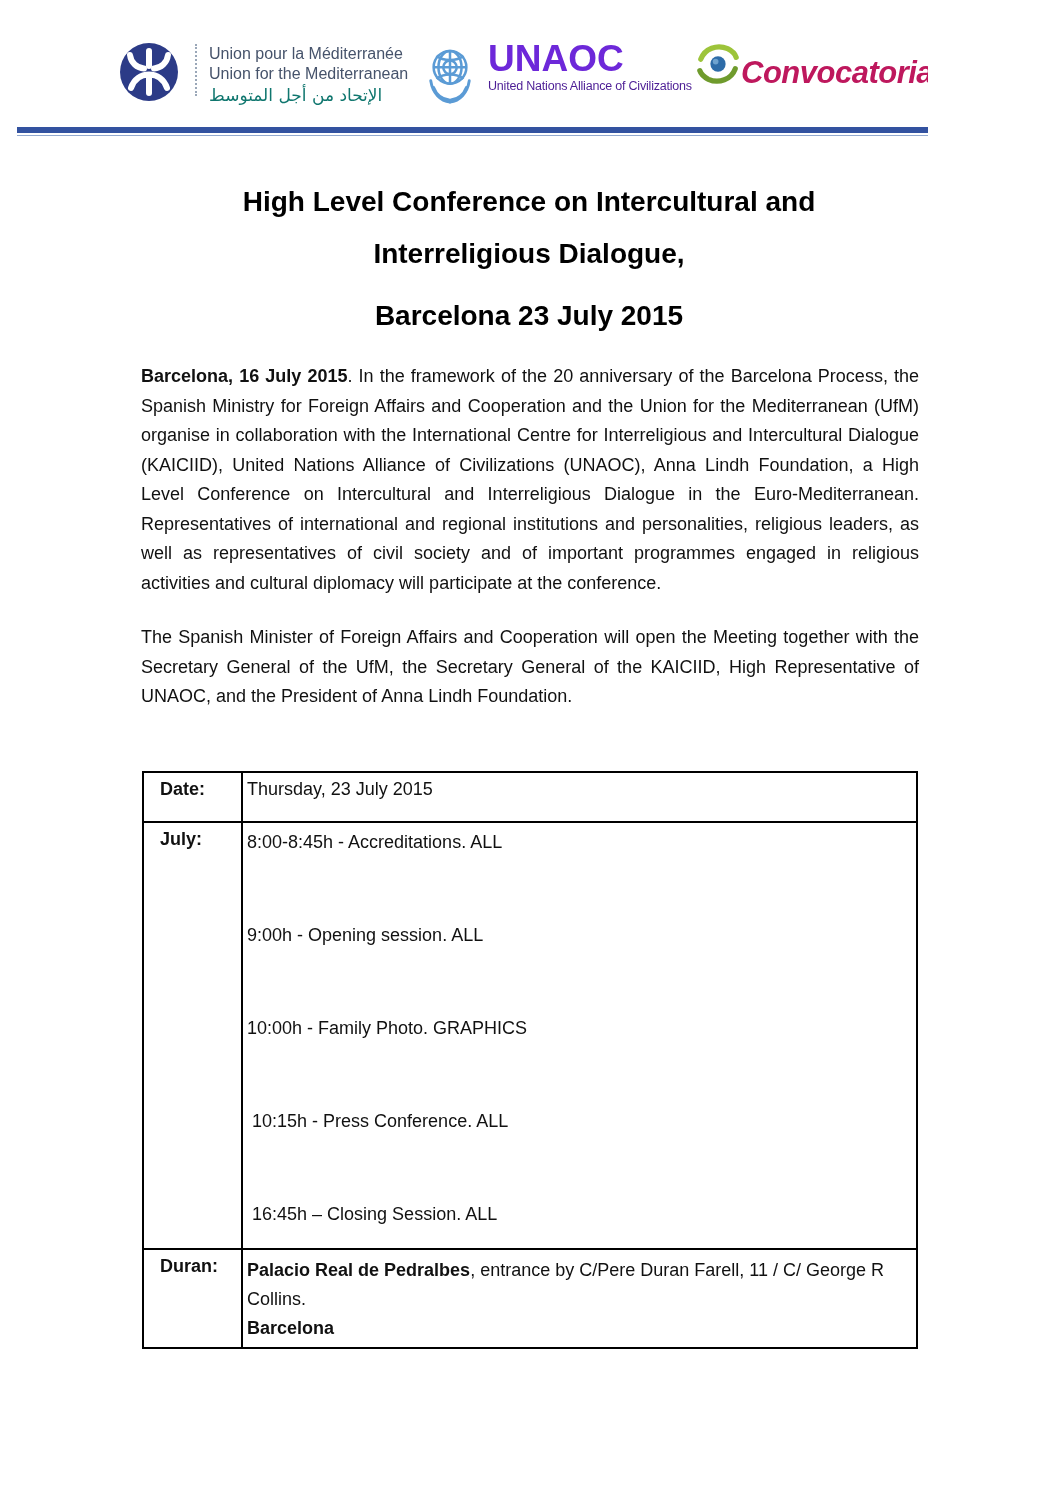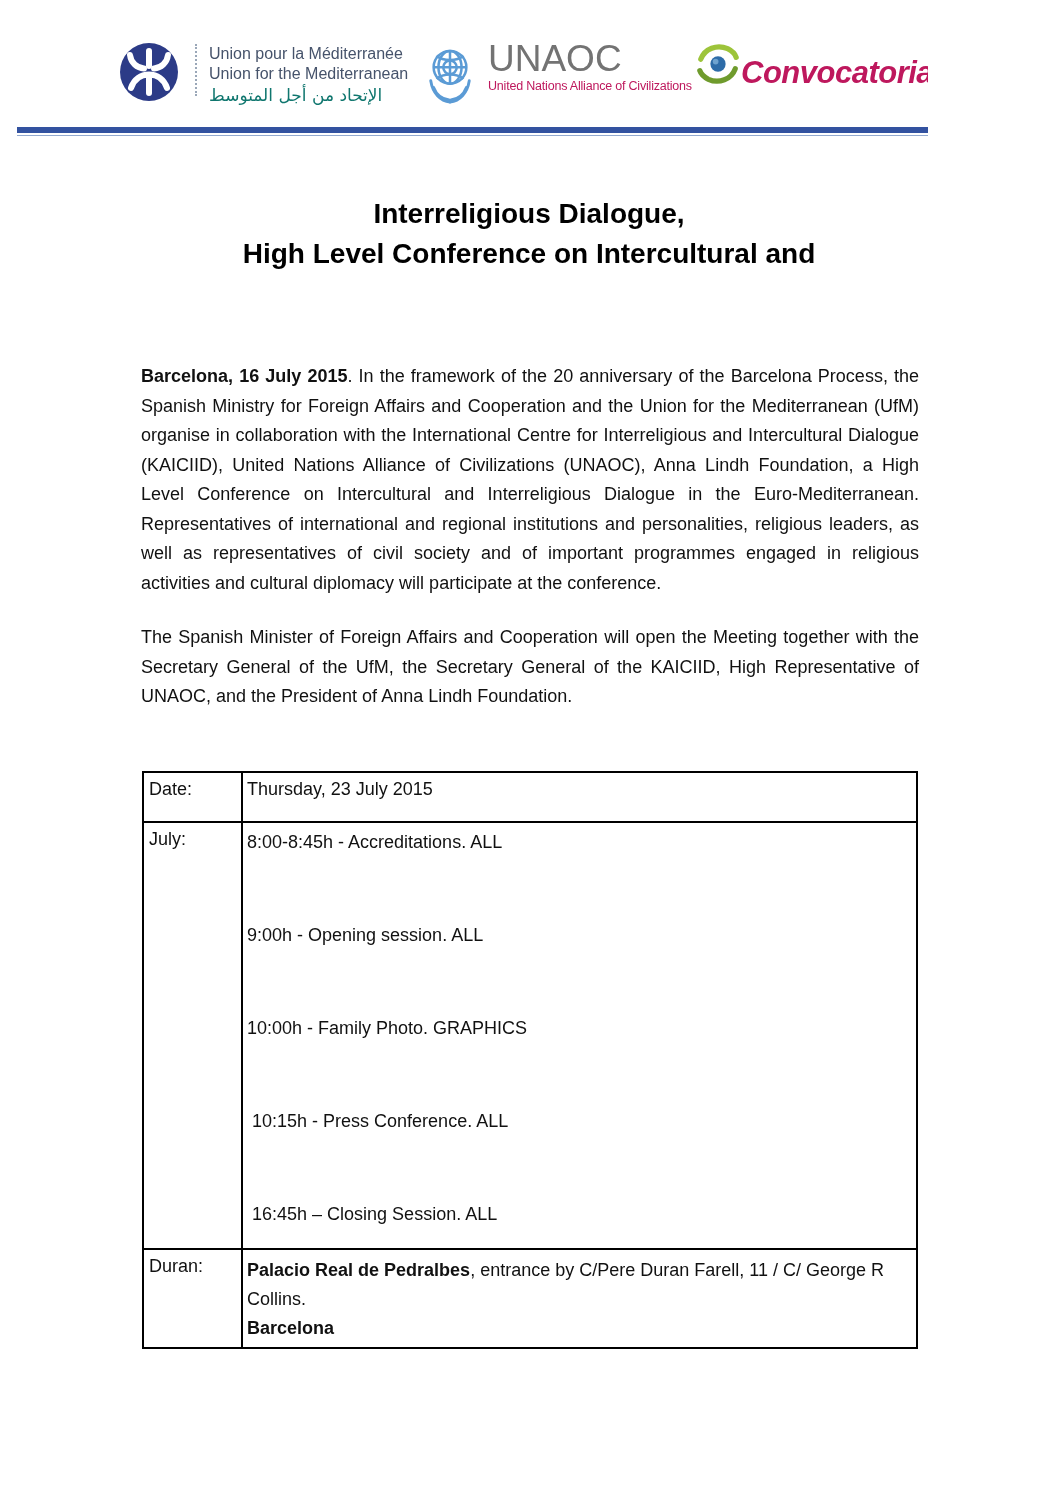--- a/index.html
+++ b/index.html
@@ -9,22 +9,22 @@
   }
   
   .ufm-logo{position:absolute;left:119px;top:42px;display:flex;align-items:flex-start;}
   .ufm-emblem{width:60px;height:60px;display:block;}
   .ufm-sep{height:52px;margin:2px 0 0 16px;border-left:2px dotted #9aa7b8;}
   .ufm-text{margin-left:12px;padding-top:2px;color:#46536b;font-size:16px;line-height:20px;}
   .ufm-text .ar{font-family:"DejaVu Sans",sans-serif;font-size:17px;line-height:22px;direction:rtl;text-align:left;color:#0f766e;}
   .unaoc-logo{position:absolute;left:424px;top:40px;display:flex;align-items:flex-start;}
   .un-emblem{width:52px;height:66px;display:block;margin-top:2px;}
   .unaoc-word{margin-left:12px;}
-  .unaoc-acronym{font-size:37px;font-weight:normal;color:#737373;letter-spacing:0px;line-height:38px;}
-  .unaoc-subtitle{font-size:12.5px;color:#be185d;margin-top:1px;letter-spacing:-0.2px;}
+  .unaoc-acronym{font-size:37px;font-weight:bold;color:#6d28d9;letter-spacing:0px;line-height:38px;}
+  .unaoc-subtitle{font-size:12.5px;color:#4c1d95;margin-top:1px;letter-spacing:-0.2px;}
   .unaoc-swirl{width:44px;height:44px;display:block;margin:2px 0 0 4px;}
   .convocatoria{
     position:absolute;left:741px;top:55px;width:200px;
     font-size:31px;font-weight:bold;font-style:italic;color:#be185d;letter-spacing:-0.5px;
   }
   .rule-thick{position:absolute;left:17px;top:127px;width:1034px;height:6px;background:#3352a0;}
   .rule-thin{position:absolute;left:17px;top:135px;width:1034px;height:1px;background:#93a9cf;}
   
   .title{position:absolute;left:141px;top:182px;width:776px;text-align:center;font-weight:bold;color:#000;}
   .title .t-line{font-size:28px;line-height:40px;}
@@ -33,21 +33,21 @@
   
   .body-copy{position:absolute;left:141px;top:362px;width:778px;}
   .body-copy p{margin:0 0 25px 0;font-size:18px;line-height:29.5px;text-align:justify;}
   .lead-bold{font-weight:bold;margin-top:48px;}
   
   .info-table{
     position:absolute;left:142px;top:771px;width:776px;
     border-collapse:collapse;table-layout:fixed;font-size:18px;
   }
   .info-table td{border:2px solid #000;vertical-align:top;padding:6px 8px 4px 8px;}
-  .info-table .lbl{width:97px;font-weight:normal;padding-left:5px;}
+  .info-table .lbl{width:97px;font-weight:bold;padding-left:16px;}
   .info-table .val{padding-left:4px;}
   .row-date{height:50px;}
   .row-time{height:427px;}
   .row-venue{height:95px;}
   .time-entry{white-space:pre-wrap;line-height:26px;margin:0 0 67px 0;}
   .time-entry:last-child{margin-bottom:0;}
   .venue-text{line-height:29px;}
   .bold{font-weight:bold;}
 </style>
 </head>
@@ -105,22 +105,23 @@
       <circle cx="20.5" cy="20.5" r="3" fill="#6fa3cf"></circle>
     </svg>
   </div>
 
   <div class="convocatoria">Convocatoria</div>
 
   <div class="rule-thick"></div>
   <div class="rule-thin"></div>
 
   <div class="title">
+    <div class="t-line t1">High Level Conference on Intercultural and</div>
     <div class="t-line t2">Interreligious Dialogue,</div>
-    <div class="t-line t1">High Level Conference on Intercultural and</div>
+    <div class="t-line t3">Barcelona 23 July 2015</div>
   </div>
 
   <div class="body-copy">
     <p><span class="lead-bold">Barcelona, 16 July 2015</span><span>. In the framework of the 20 anniversary of the Barcelona Process, the Spanish Ministry for Foreign Affairs and Cooperation and the Union for the Mediterranean (UfM) organise in collaboration with the International Centre for Interreligious and Intercultural Dialogue (KAICIID), United Nations Alliance of Civilizations (UNAOC), Anna Lindh Foundation, a High Level Conference on Intercultural and Interreligious Dialogue in the Euro-Mediterranean. Representatives of international and regional institutions and personalities, religious leaders, as well as representatives of civil society and of important programmes engaged in religious activities and cultural diplomacy will participate at the conference.</span></p>
     <p>The Spanish Minister of Foreign Affairs and Cooperation will open the Meeting together with the Secretary General of the UfM, the Secretary General of the KAICIID, High Representative of UNAOC, and the President of Anna Lindh Foundation.</p>
   </div>
 
   <table class="info-table">
     <colgroup>
         <col style="width:99px">

